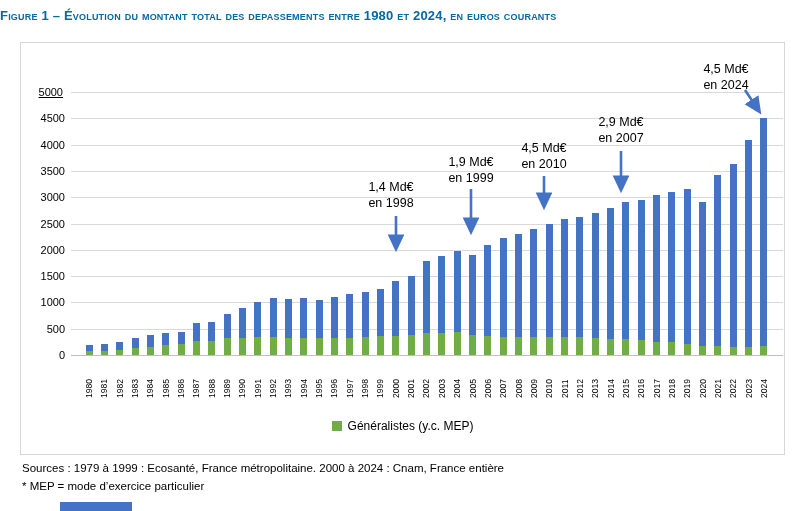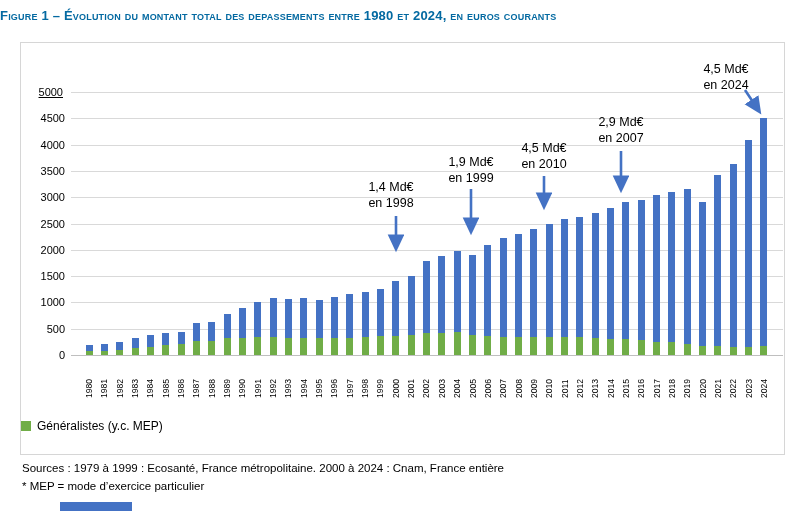--- a/index.html
+++ b/index.html
@@ -9,21 +9,21 @@
   .chart-frame{position:absolute;left:20px;top:42px;width:763px;height:411px;
                border:1px solid #d6d6d6;background:#fff;}
   .plot{position:absolute;left:50px;top:49px;width:712px;height:263px;}
   .gridline{position:absolute;left:0;width:100%;height:0;border-top:1px solid #d9d9d9;}
   .axisline{position:absolute;left:0;width:100%;height:0;border-top:1px solid #bfbfbf;}
   .bar{position:absolute;bottom:0;width:7px;display:flex;flex-direction:column;}
   .seg{width:100%;}
   .ylab{position:absolute;width:42px;text-align:right;font-size:11px;color:#000;line-height:12px;}
   .xlab{position:absolute;width:36px;height:10px;font-size:8.6px;color:#000;line-height:10px;
         text-align:left;transform:rotate(-90deg);white-space:nowrap;}
-  .legend{position:absolute;left:0;top:376px;width:763px;display:flex;justify-content:flex-start;
+  .legend{position:absolute;left:0;top:376px;width:763px;display:flex;justify-content:center;
           gap:20px;font-size:12px;color:#000;}
   .legend-item{display:flex;align-items:center;gap:6px;}
   .swatch{width:10px;height:10px;display:inline-block;}
   .anno{position:absolute;width:100px;text-align:center;font-size:12.5px;color:#000;line-height:16px;}
   .arrow-layer{position:absolute;left:0;top:0;width:763px;height:411px;pointer-events:none;}
   .src{position:absolute;left:22px;width:760px;font-size:11.5px;color:#000;line-height:18px;}
   .src1{top:459px;} .src2{top:477px;}
   .cropped-blue{position:absolute;left:60px;top:502px;width:72px;height:9px;}
 </style>
 </head>

